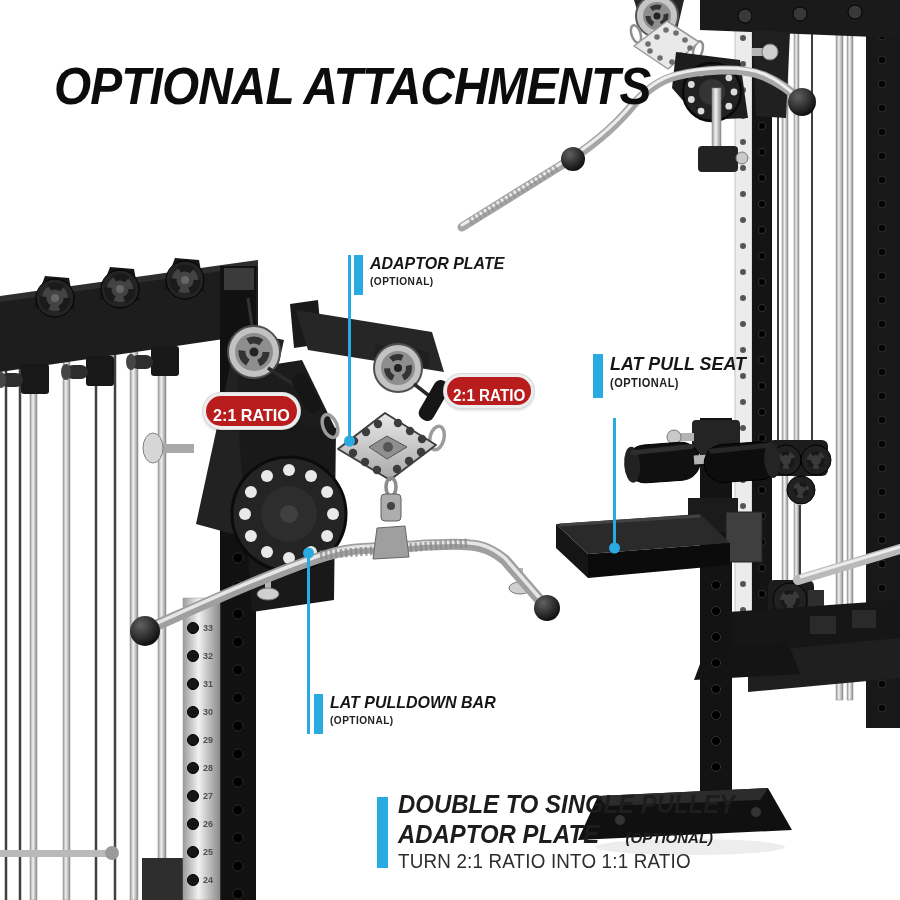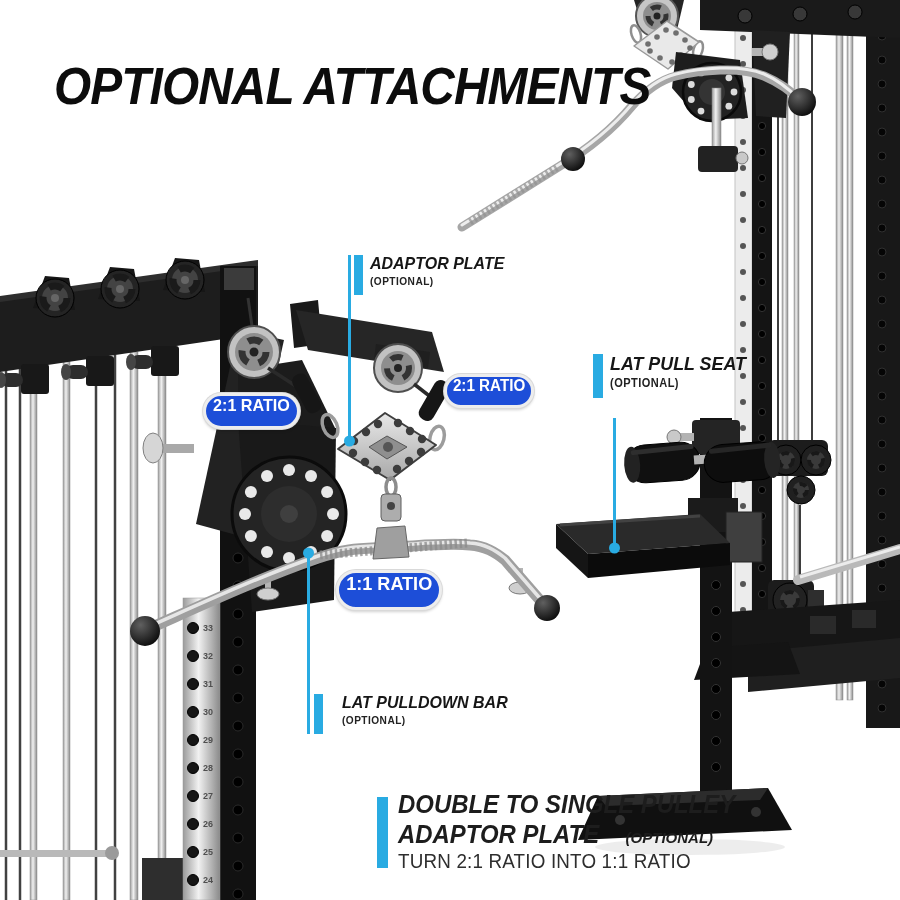--- a/index.html
+++ b/index.html
@@ -24,30 +24,30 @@
   .callout .note{font-weight:700;color:#222;margin-top:4px;letter-spacing:.5px;
     transform:scaleX(.92);transform-origin:left top;}
   #co-adaptor{left:354px;top:255px;}
   #co-adaptor .bar{width:9px;height:40px;}
   #co-adaptor .lbl{font-size:17px;}
   #co-adaptor .note{font-size:11px;}
   #co-seat{left:545px;top:354px;margin-left:48px;}
   #co-seat .bar{width:10px;height:44px;}
   #co-seat .lbl{font-size:19px;}
   #co-seat .note{font-size:12px;}
-  #co-bar{left:314px;top:694px;gap:12px;}
+  #co-bar{left:314px;top:694px;}
   #co-bar .bar{width:9px;height:40px;}
   #co-bar .lbl{font-size:17px;}
   #co-bar .note{font-size:11px;}
   
   .badge{
-    position:absolute;box-sizing:border-box;background:#1d4ed8;color:#fff;
+    position:absolute;box-sizing:border-box;background:#b91c1c;color:#fff;
     border:3px solid #ededed;border-radius:999px;
     box-shadow:0 0 0 1px #d9d9d9,0 2px 3px rgba(0,0,0,.18);
-    display:flex;align-items:flex-start;justify-content:center;
+    display:flex;align-items:flex-end;justify-content:center;
     font-weight:800;white-space:nowrap;
   }
   .badge span{display:inline-block;transform:scaleX(.95);}
   #badge-21-left{left:203px;top:393px;width:97px;height:36px;font-size:17px;}
   #badge-21-right{left:444px;top:374px;width:90px;height:34px;font-size:16px;}
   #badge-11{left:336px;top:570px;width:106px;height:40px;font-size:19px;}
   
   .footer-bar{left:377px;top:797px;width:11px;height:71px;background:#29abe2;}
   .footer-line{left:398px;white-space:nowrap;line-height:1;}
   .f-h{font-size:26px;font-weight:800;font-style:italic;color:#1d1d1d;
@@ -568,23 +568,20 @@
       <div class="note">(OPTIONAL)</div>
     </div>
   </div>
 
   <div class="badge" id="badge-21-left">
     <span>2:1 RATIO</span>
   </div>
   <div class="badge" id="badge-21-right">
     <span>2:1 RATIO</span>
   </div>
-  <div class="badge" id="badge-11">
-    <span>1:1 RATIO</span>
-  </div>
 
   <div class="abs footer-bar"></div>
   <div class="abs footer-line f-h" id="footer-l1">DOUBLE TO SINGLE PULLEY</div>
   <div class="abs footer-line" id="footer-l2">
     <span class="f-h">ADAPTOR PLATE</span>
     <span class="f-note">(OPTIONAL)</span>
   </div>
   <div class="abs footer-line" id="footer-l3">TURN 2:1 RATIO INTO 1:1 RATIO</div>
 
 </div>

